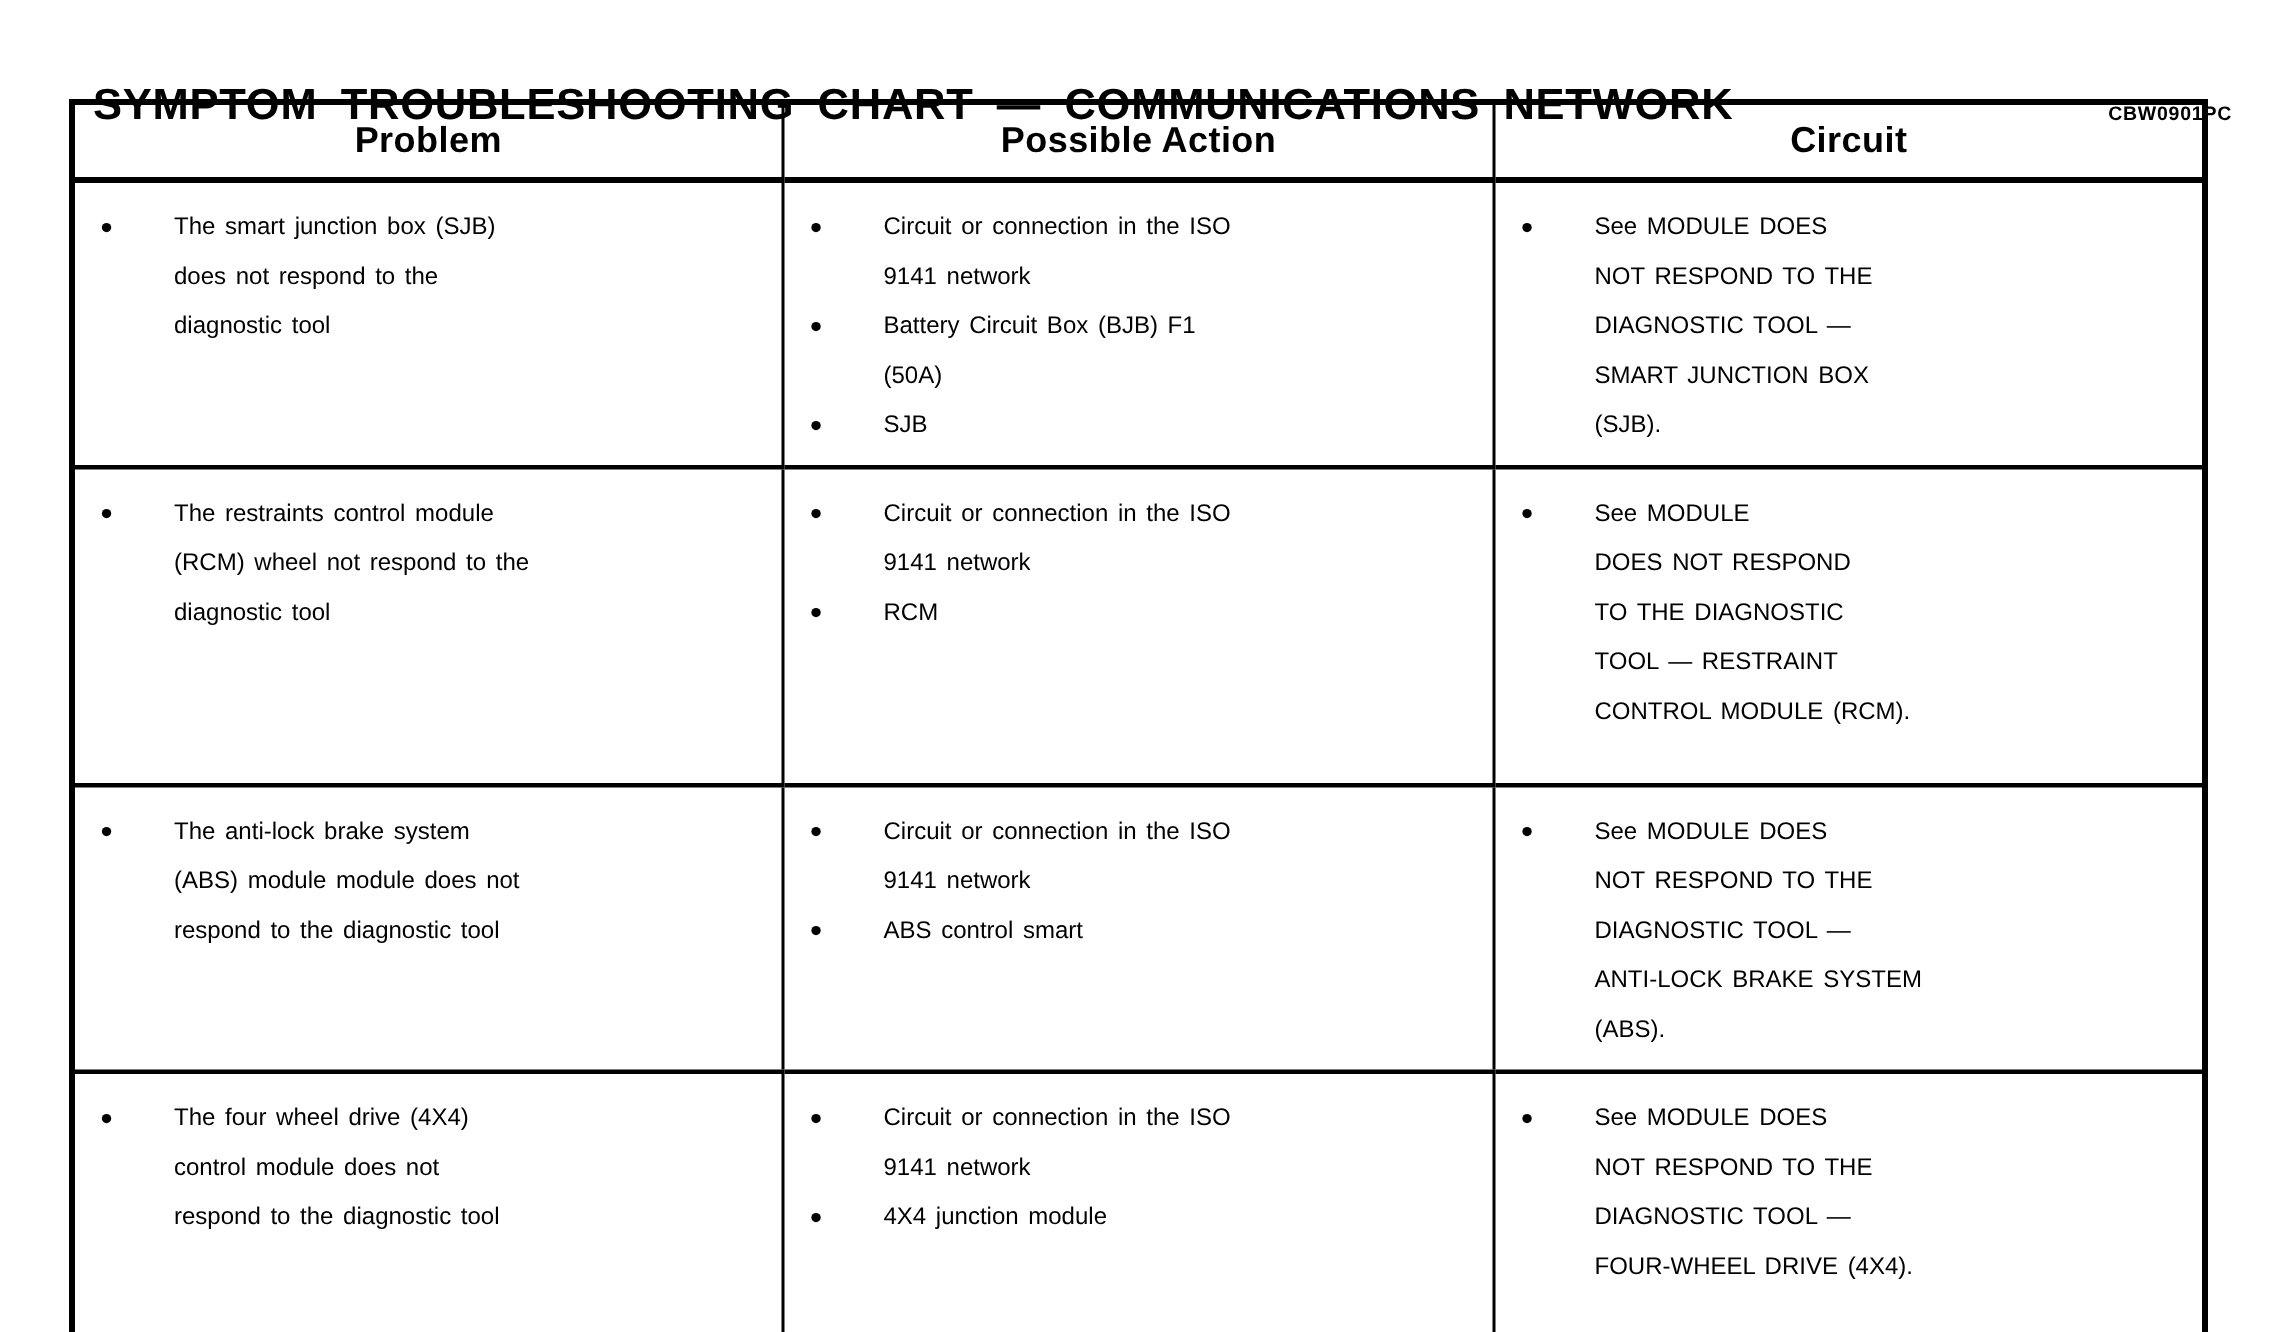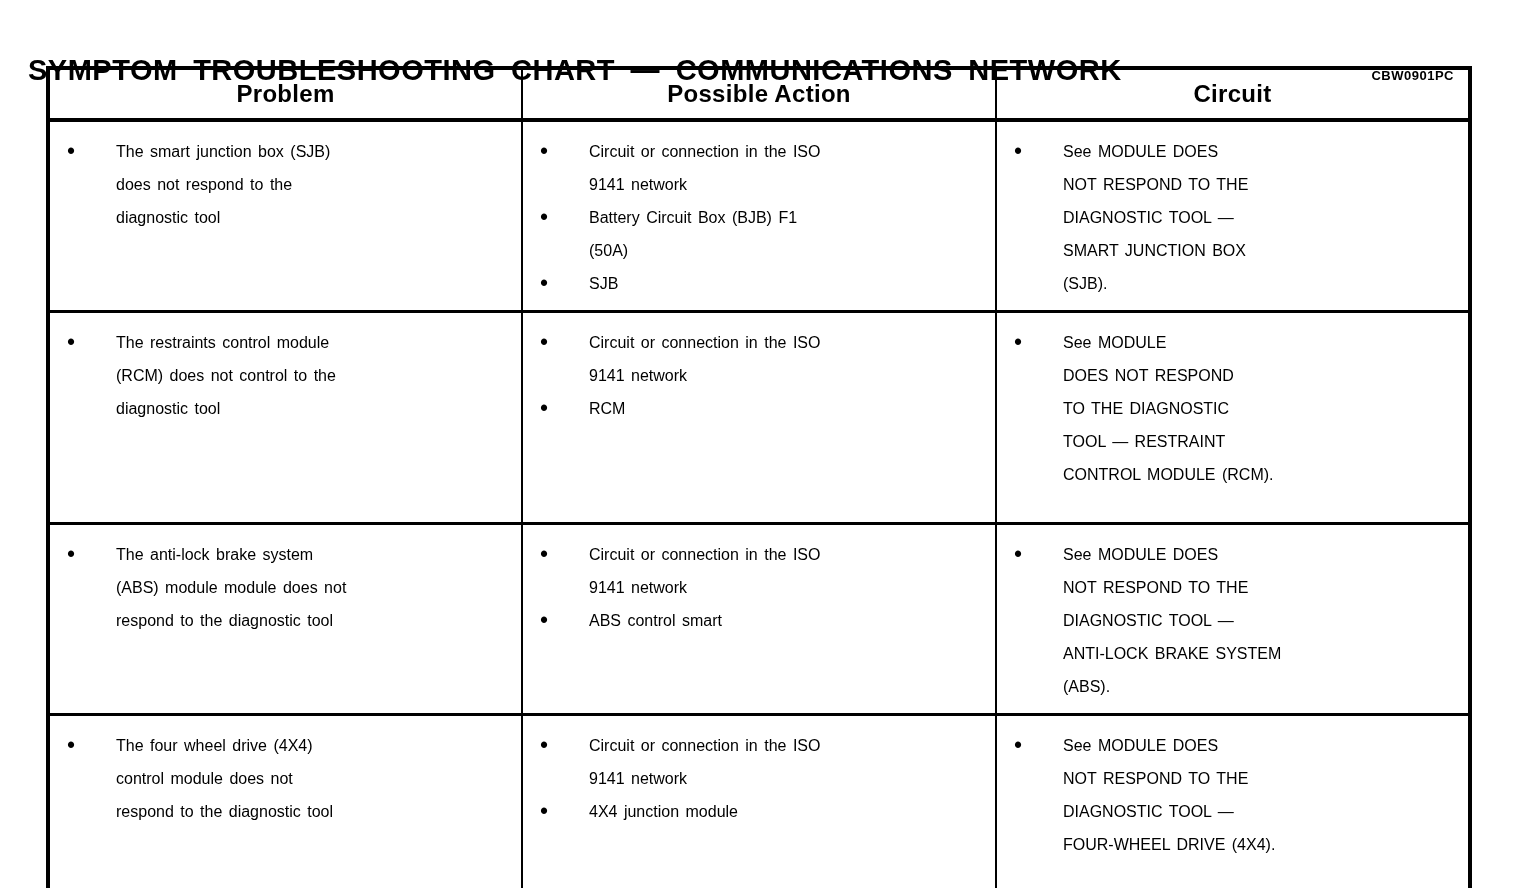--- a/index.html
+++ b/index.html
@@ -9,21 +9,21 @@
     width: 1520px;
     height: 888px;
     background: #ffffff;
     color: #000000;
     font-family: "Liberation Sans", "DejaVu Sans", sans-serif;
     overflow: hidden;
   }
   .header-bar {
     position: absolute;
     top: 20px;
-    left: 28px;
+    left: 62px;
     width: 1426px;
     display: flex;
     justify-content: space-between;
     align-items: flex-end;
     text-align: center;
   }
   .doc-title {
     font-size: 29px;
     font-weight: bold;
     letter-spacing: 0.5px;
@@ -142,21 +142,21 @@
               </li>
             </ul>
           </td>
         </tr>
         <tr>
           <td>
             <ul class="bullet-list">
               <li>
                 <span class="bullet">•</span>
                 <span class="bullet-text">The restraints control module
-(RCM) does not control to the
+(RCM) wheel not respond to the
 diagnostic tool</span>
               </li>
             </ul>
           </td>
           <td>
             <ul class="bullet-list">
               <li>
                 <span class="bullet">•</span>
                 <span class="bullet-text">Circuit or connection in the ISO
 9141 network</span>

